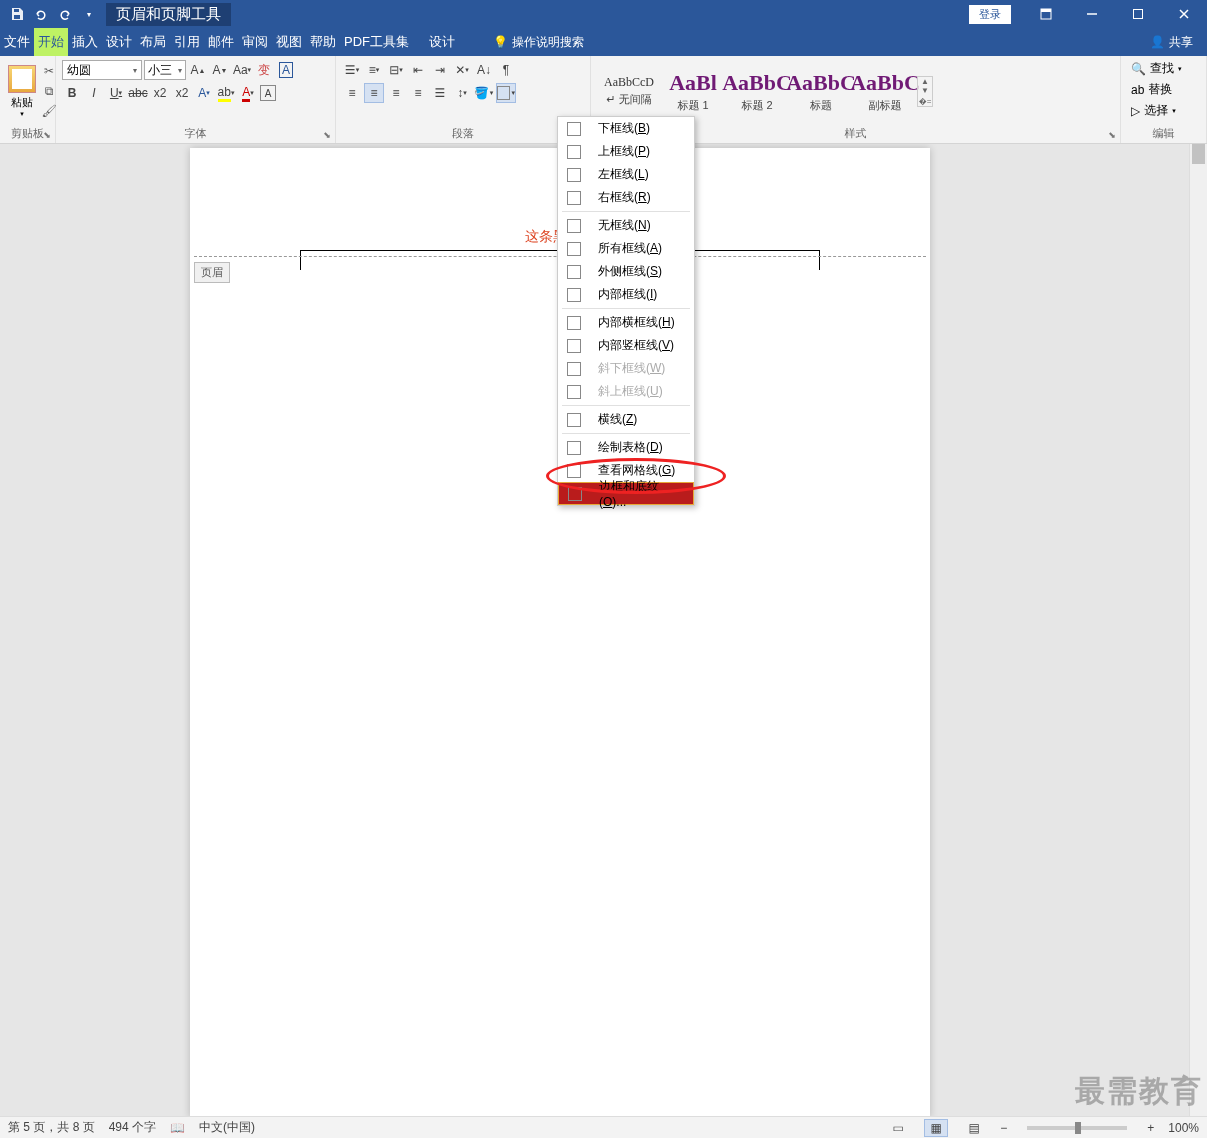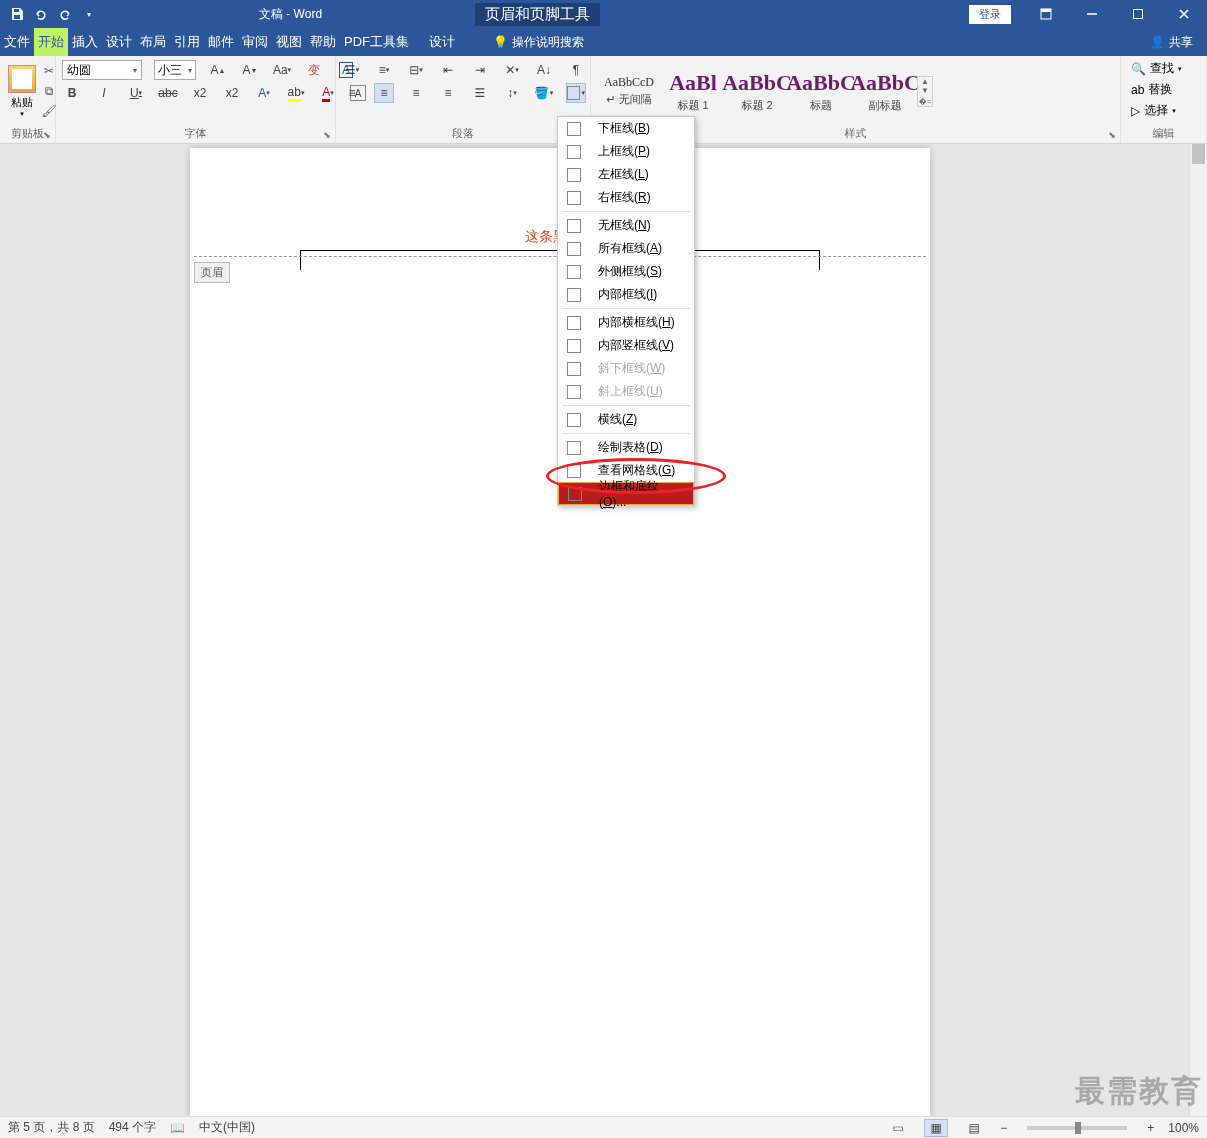--- a/index.html
+++ b/index.html
@@ -22,21 +22,21 @@
 .group{border-right:1px solid #e1e1e1;padding:2px 6px;display:flex;flex-direction:column;position:relative;}
 .group-label{text-align:center;font-size:11px;color:#666;padding-top:2px;}
 .group-content{flex:1;display:flex;align-items:center;}
 .clipboard{width:56px;}
 .clipboard .paste{display:flex;flex-direction:column;align-items:center;cursor:pointer;padding:2px;}
 .clipboard .paste .pico{width:28px;height:28px;background:linear-gradient(#f8d775,#e8a83e);border:1px solid #c88;position:relative;}
 .clipboard .paste .pico::after{content:"";position:absolute;left:3px;top:3px;right:3px;bottom:3px;background:#fff;}
 .clipboard-side{display:flex;flex-direction:column;gap:2px;margin-left:2px;}
 .smallico{width:18px;height:18px;display:flex;align-items:center;justify-content:center;cursor:pointer;color:#555;}
 .font-group{width:280px;}
-.font-row{display:flex;align-items:center;gap:12px;margin-bottom:3px;}
+.font-row{display:flex;align-items:center;gap:2px;margin-bottom:3px;}
 .font-name{width:80px;height:20px;border:1px solid #ababab;background:#fff;display:flex;align-items:center;padding:0 4px;cursor:pointer;}
 .font-size{width:42px;height:20px;border:1px solid #ababab;background:#fff;display:flex;align-items:center;padding:0 3px;cursor:pointer;}
 .dd{font-size:8px;color:#666;margin-left:auto;}
 .btn{width:20px;height:20px;display:flex;align-items:center;justify-content:center;cursor:pointer;color:#444;border:1px solid transparent;}
 .btn.bold{font-weight:bold;}
 .btn.italic{font-style:italic;}
 .btn.underline{text-decoration:underline;}
 .para-group{width:255px;}
 .styles-group{flex:1;}
 .styles-row{display:flex;height:62px;}
@@ -95,21 +95,20 @@
           <path fill="none" stroke="#fff" stroke-width="1.5" d="M3 7a4 4 0 1 1 1 4M3 7l2-2M3 7l2 2"></path>
         </svg>
       </div>
     <div class="ico">
         <svg width="14" height="14" viewBox="0 0 14 14">
           <path fill="none" stroke="#fff" stroke-width="1.5" d="M11 7a4 4 0 1 0-1 4M11 7l-2-2M11 7l-2 2"></path>
         </svg>
       </div>
     <div class="ico" style="font-size:8px;">▾</div>
   </div>
-  <div class="title-center">文稿 - Word</div>
   <div class="context-tab">页眉和页脚工具</div>
   <div style="flex:1"></div>
   <div class="title-right">
     <div class="login-btn">登录</div>
     <div class="winbtn">
         <svg width="12" height="12">
           <rect x="1" y="1" width="10" height="10" fill="none" stroke="#fff"></rect>
           <rect x="1" y="1" width="10" height="3" fill="#fff"></rect>
         </svg>
       </div>

